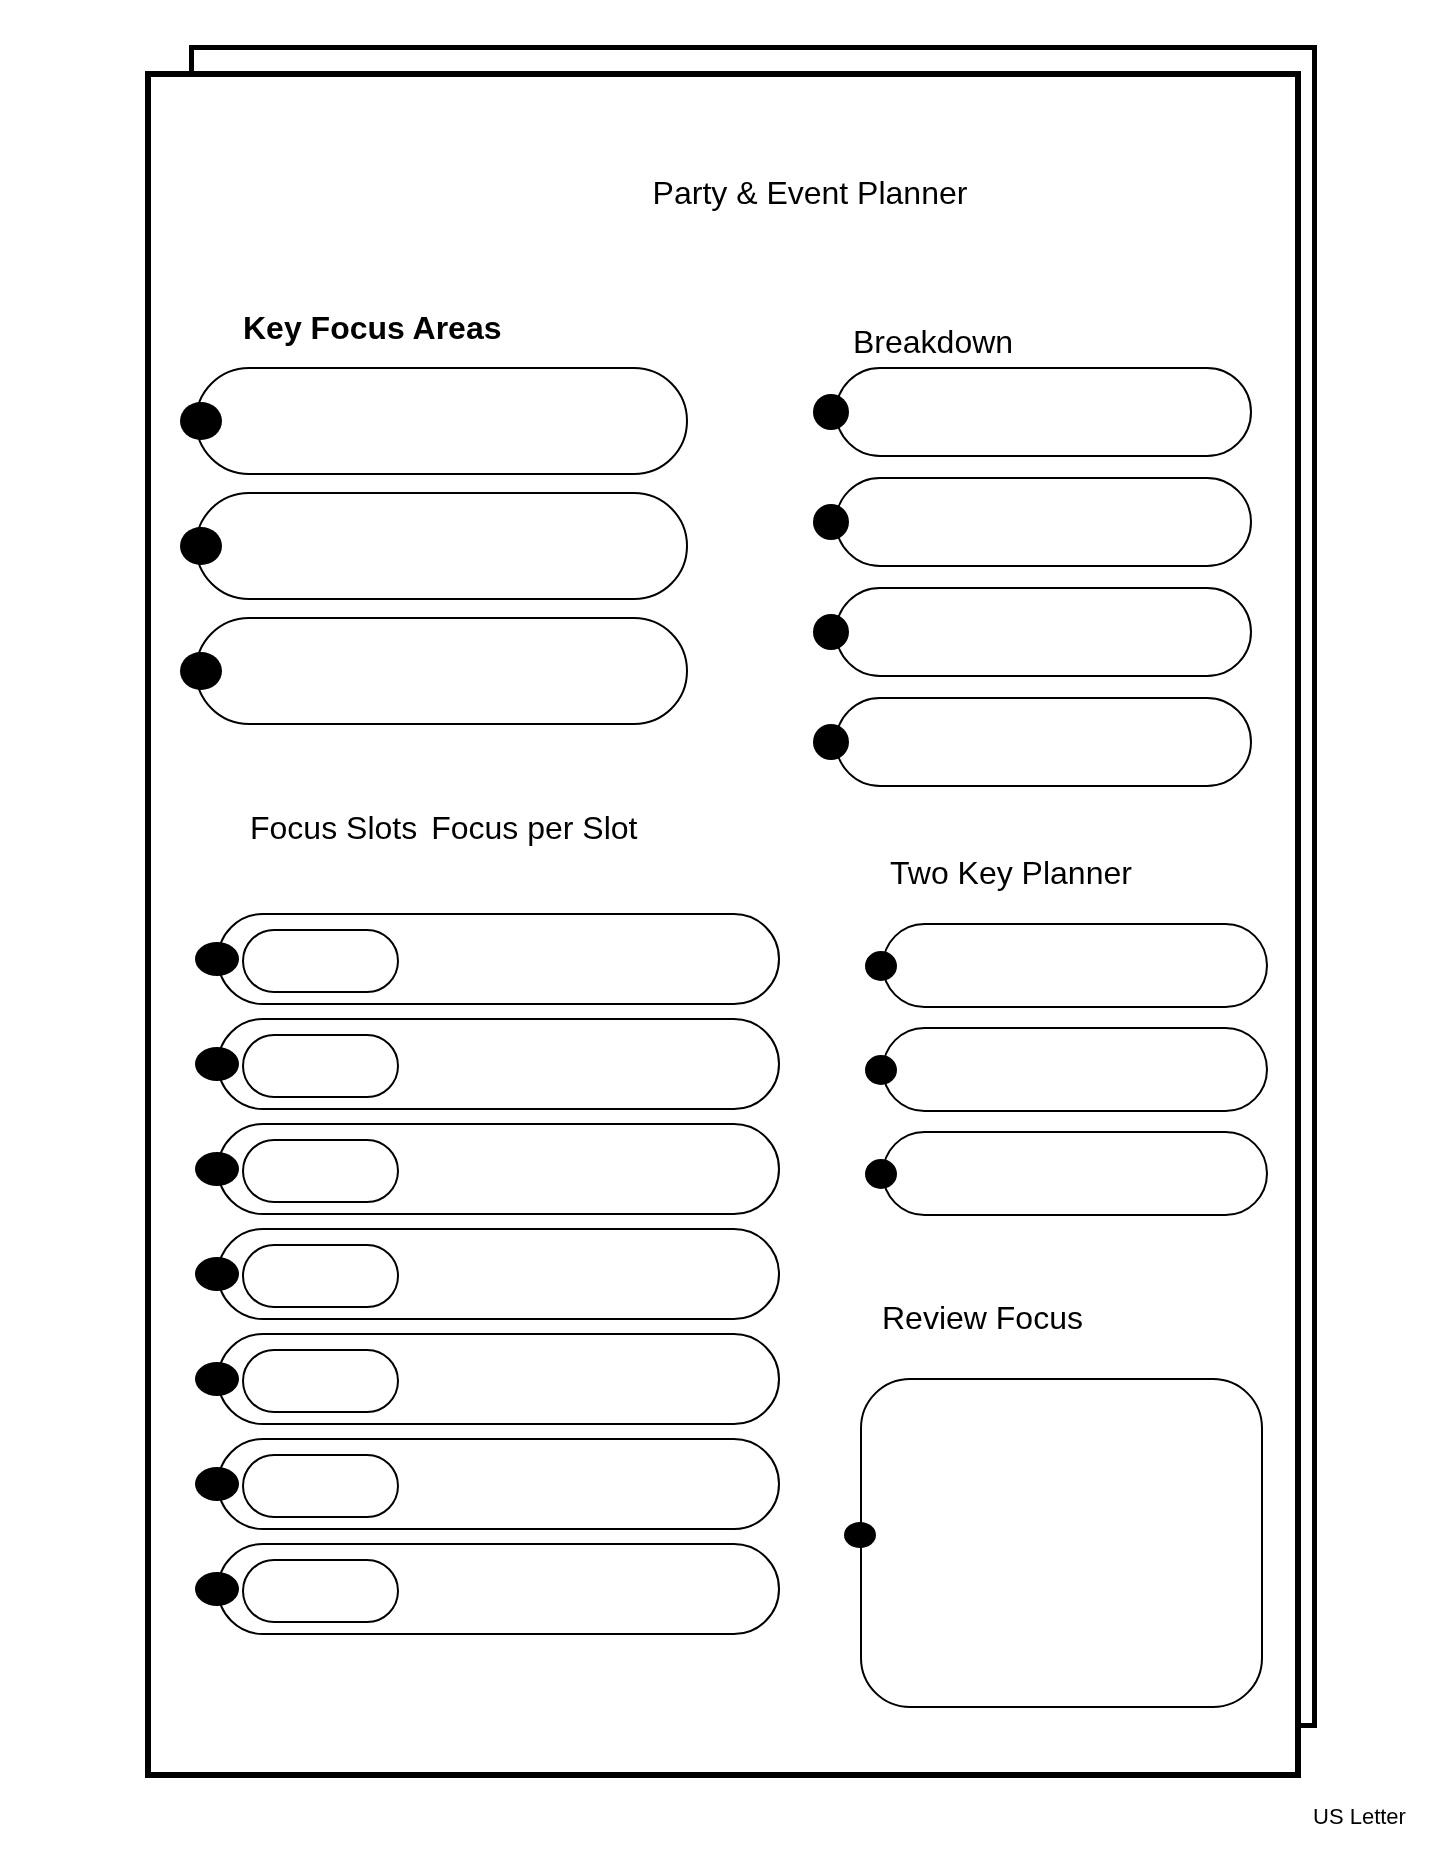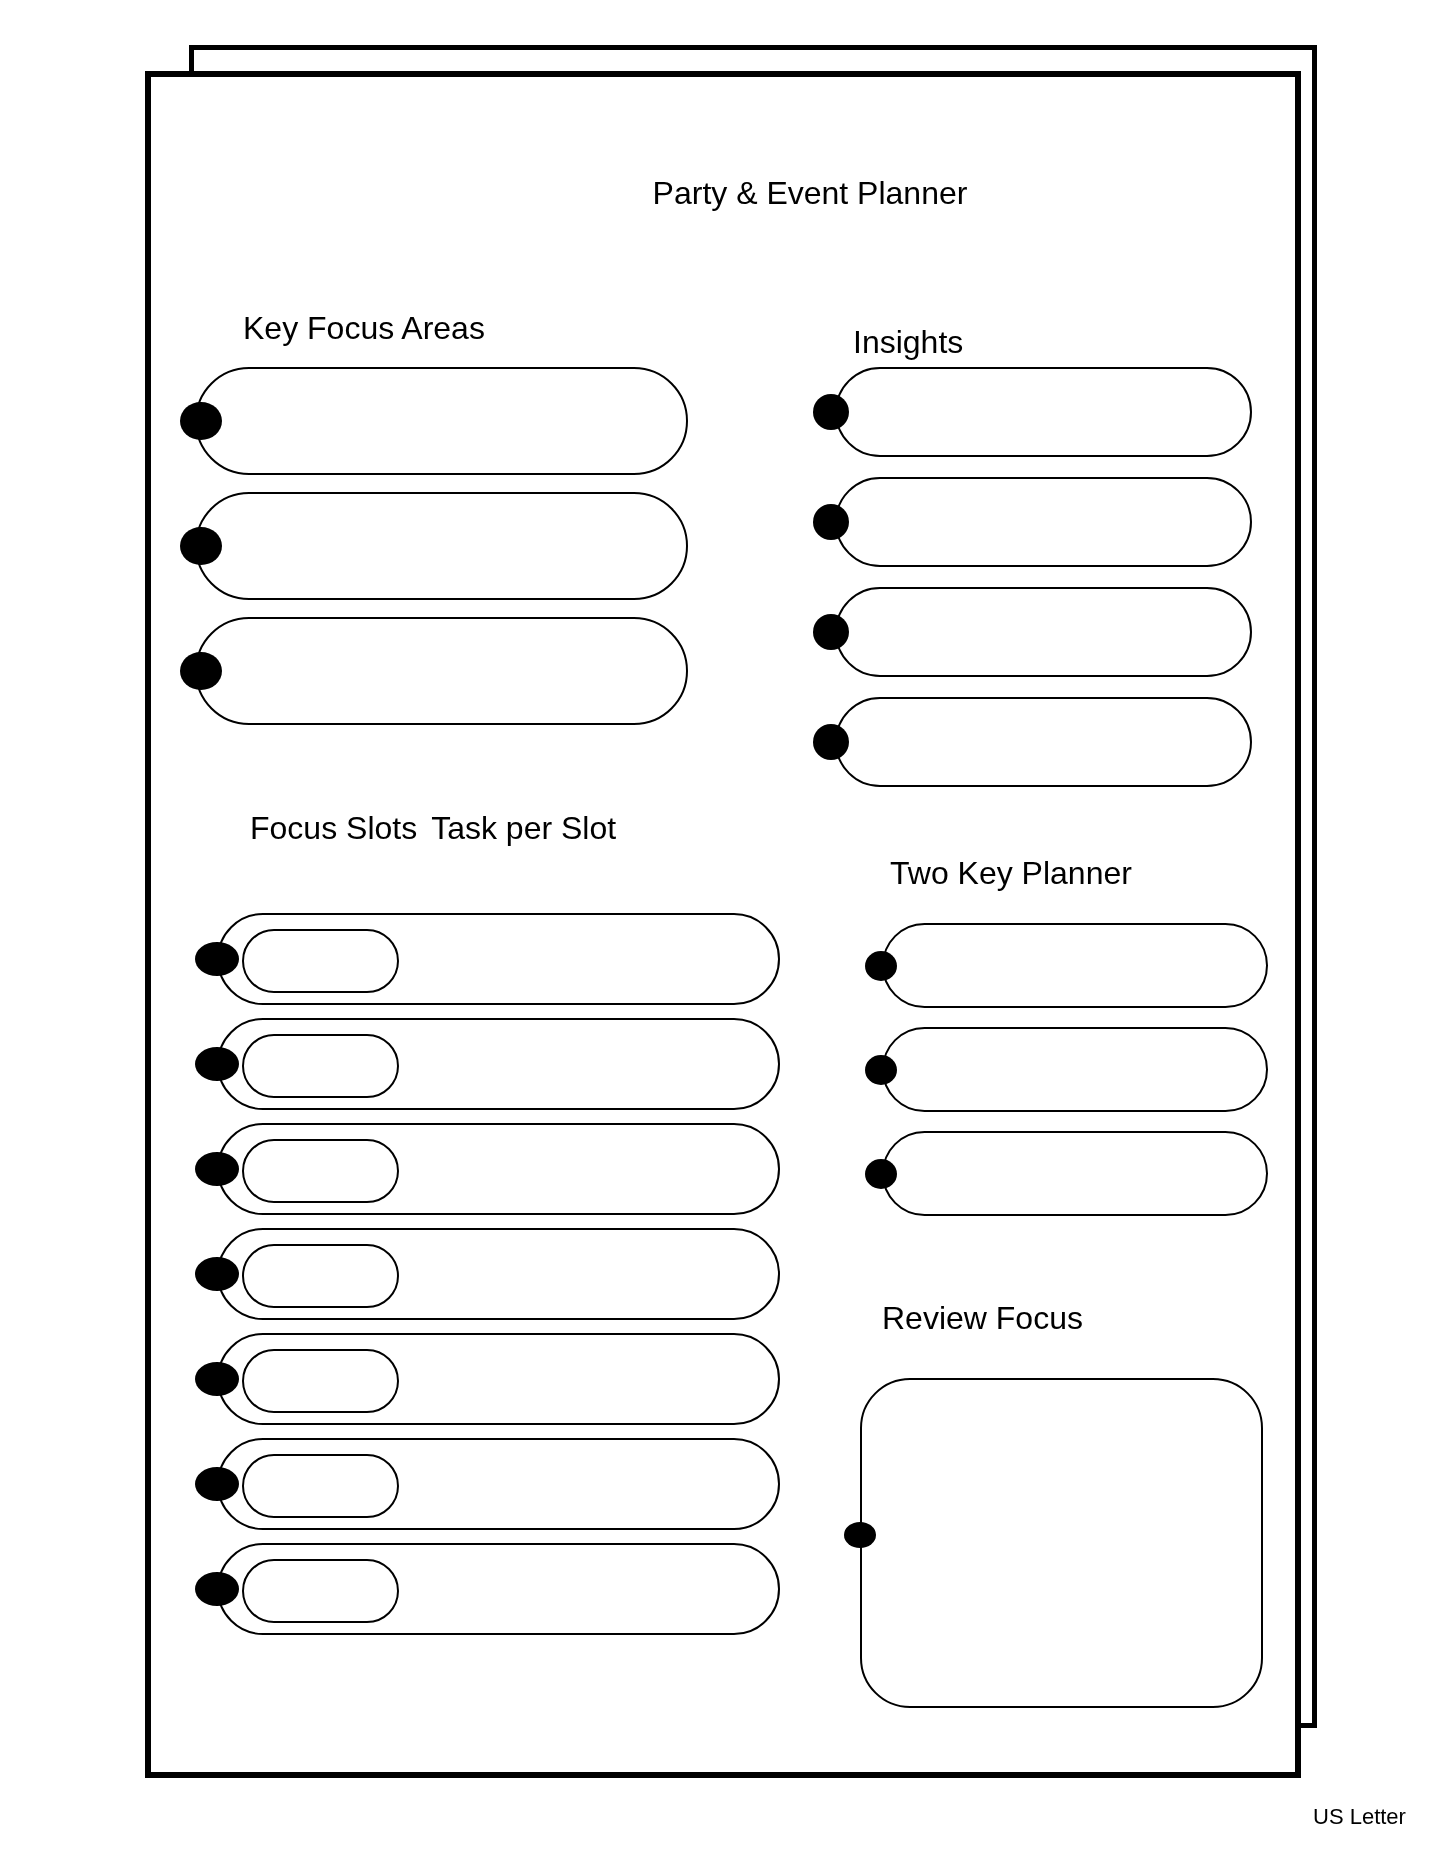--- a/index.html
+++ b/index.html
@@ -22,21 +22,21 @@
   .front-page {
     position:absolute; left:145px; top:71px;
     width:1156px; height:1707px;
     border:6px solid var(--ink); background:var(--paper);
   }
 
   .heading {
     position:absolute; font-size:32px; line-height:1; white-space:nowrap;
   }
   .page-title { left:619px; top:100px; transform:translateX(-50%);margin-left:40px; }
-  .h-key      { left:92px;  top:235px; }
+  .h-key      { left:92px;  top:235px;font-weight:bold; }
   .h-break    { left:702px; top:249px; }
   .h-slots    { left:99px;  top:735px; display:flex; gap:14px; }
   .h-insight  { left:739px; top:780px; }
   .h-review   { left:731px; top:1225px; }
 
   .pill {
     position:relative;
     border:2px solid var(--ink); background:var(--paper);
   }
   .dot {
@@ -112,42 +112,42 @@
 
   <div class="pill key-pill">
     <span class="dot v-center"></span>
   </div>
 
   <div class="pill key-pill">
     <span class="dot v-center"></span>
   </div>
 </div>
 
-  <div class="heading h-break">Insights</div>
+  <div class="heading h-break">Breakdown</div>
   <div class="break-pills">
   <div class="pill break-pill">
     <span class="dot v-center"></span>
   </div>
 
   <div class="pill break-pill">
     <span class="dot v-center"></span>
   </div>
 
   <div class="pill break-pill">
     <span class="dot v-center"></span>
   </div>
 
   <div class="pill break-pill">
     <span class="dot v-center"></span>
   </div>
 </div>
 
   <div class="heading h-slots">
     <span>Focus Slots</span>
-    <span>Task per Slot</span>
+    <span>Focus per Slot</span>
   </div>
   <div class="slot-rows">
   <div class="pill slot-row">
     <span class="dot v-center"></span>
     <div class="slot-inner"></div>
     <div></div>
   </div>
 
   <div class="pill slot-row">
     <span class="dot v-center"></span>

